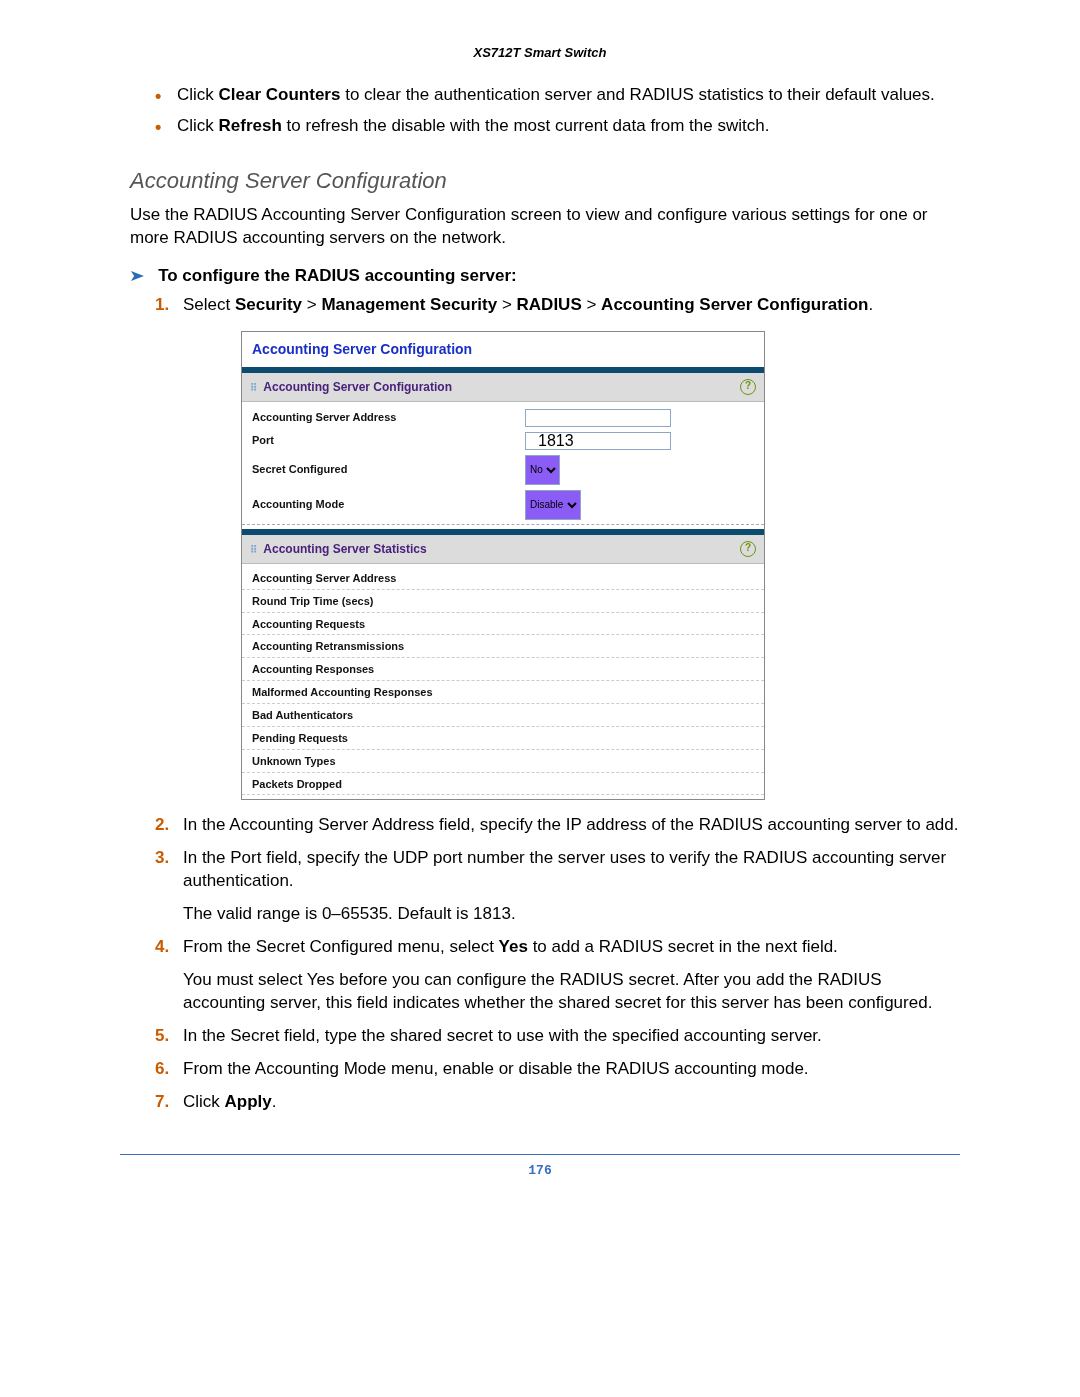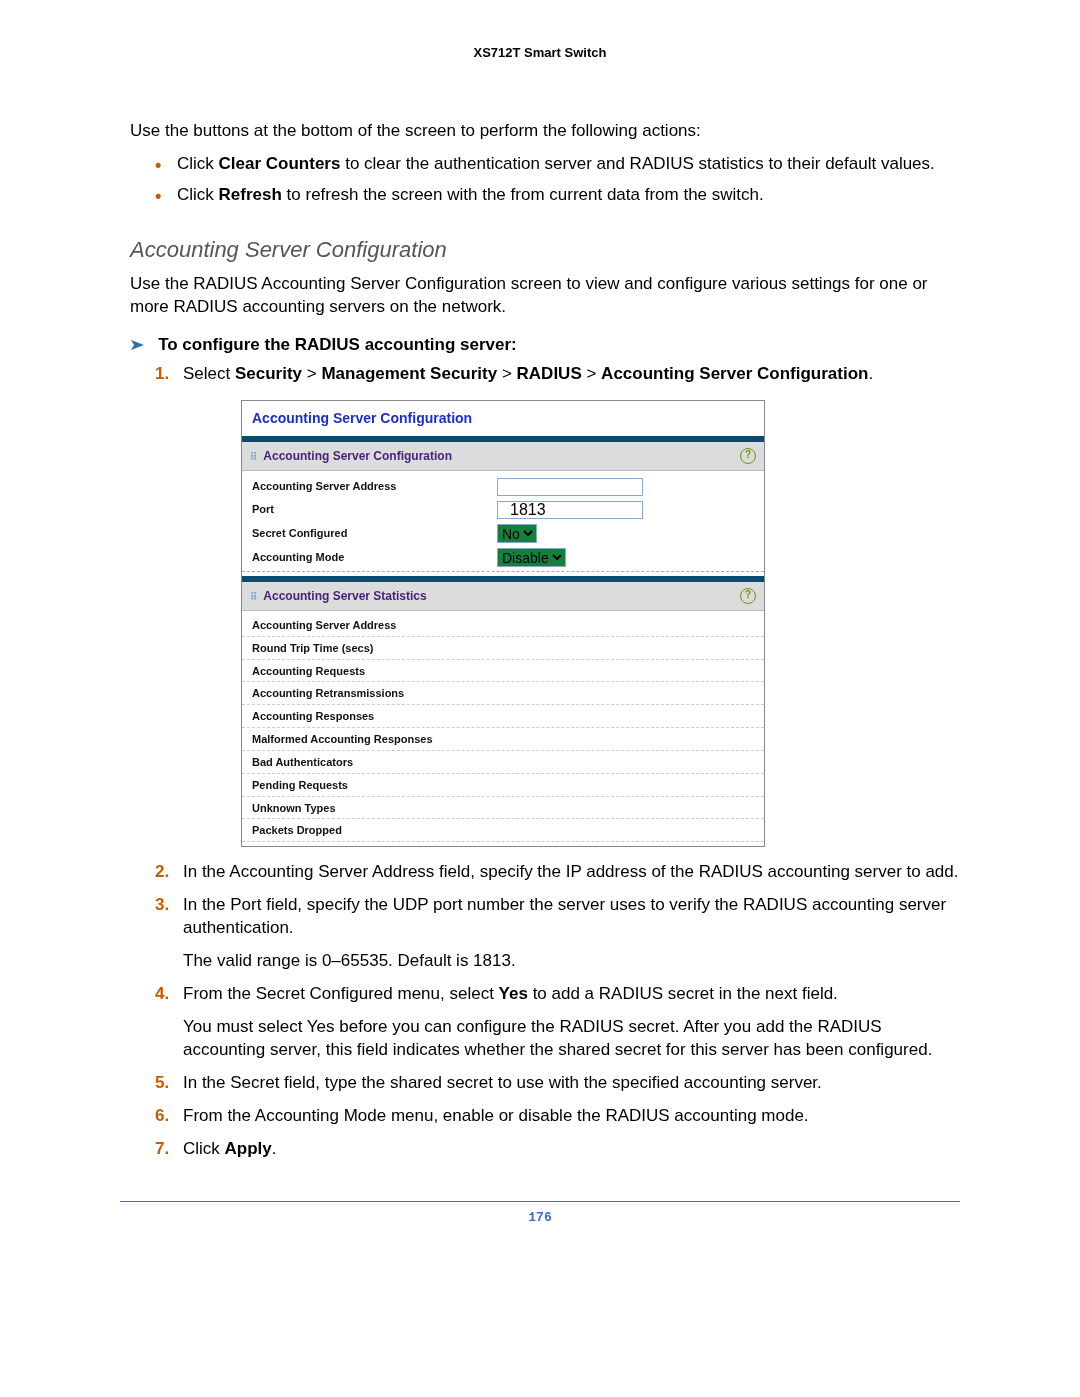--- a/index.html
+++ b/index.html
@@ -15,21 +15,22 @@
     min-height: 1397px;
     margin: 0 auto;
     padding: 45px 120px 40px 120px;
     box-sizing: border-box;
     position: relative;
   }
   .doc-header {
     text-align: center;
     font-size: 13px;
     font-weight: bold;
-    margin-bottom: 60px;
+    margin-bottom: 24px;
+    font-style: italic;
   }
   .body-para {
     font-size: 17px;
     margin: 10px 0 10px 10px;
     line-height: 1.35;
   }
   .bullet-list {
     margin: 8px 0 12px 35px;
     padding: 0;
     list-style: none;
@@ -142,20 +143,21 @@
     font-weight: bold;
   }
   .ui-body {
     padding: 4px 0;
   }
   .ui-row {
     display: flex;
     align-items: center;
     padding: 2px 10px;
     border-top: 1px dashed transparent;
+    gap: 28px;
   }
   .ui-body .ui-row + .ui-row {
     
   }
   .ui-label {
     flex: 0 0 245px;
     font-weight: bold;
     font-size: 11px;
     color: #111;
   }
@@ -164,23 +166,23 @@
   }
   .ui-field input[type="text"] {
     width: 120px;
     height: 16px;
     border: 1px solid #8da8c5;
     font-size: 16px;
     padding: 0 12px;
   }
   .ui-field select {
     border: 1px solid #8da8c5;
-    font-size: 14px;
-    height: 19px;
-    background: #15803d;
+    font-size: 10px;
+    height: 30px;
+    background: #8b5cf6;
   }
   .ui-dashed-sep {
     border-top: 1px dashed #aaa;
     margin-top: 2px;
   }
   .ui-stats .ui-row {
     border-bottom: 1px dashed #ccc;
     padding: 3px 10px;
   }
   .ui-stats .ui-row:first-child {
@@ -199,28 +201,27 @@
     font-family: Liberation Mono, monospace;
   }
 </style>
 </head>
 <body>
 
 <div class="page">
 
   <div class="doc-header">XS712T Smart Switch</div>
 
-  <p class="body-para">Use the buttons at the bottom of the screen to perform the following actions:</p>
 
   <ul class="bullet-list">
     <li>
       <span>Click </span><b>Clear Counters</b><span> to clear the authentication server and RADIUS statistics to their default values.</span>
     </li>
     <li>
-      <span>Click </span><b>Refresh</b><span> to refresh the screen with the from current data from the switch.</span>
+      <span>Click </span><b>Refresh</b><span> to refresh the disable with the most current data from the switch.</span>
     </li>
   </ul>
 
   <h2 class="section-heading">Accounting Server Configuration</h2>
 
   <p class="body-para">Use the RADIUS Accounting Server Configuration screen to view and configure various settings for one or more RADIUS accounting servers on the network.</p>
 
   <div class="task-heading">
     <span class="arrow">➤</span>
     <span class="task-text">To configure the RADIUS accounting server:</span>

